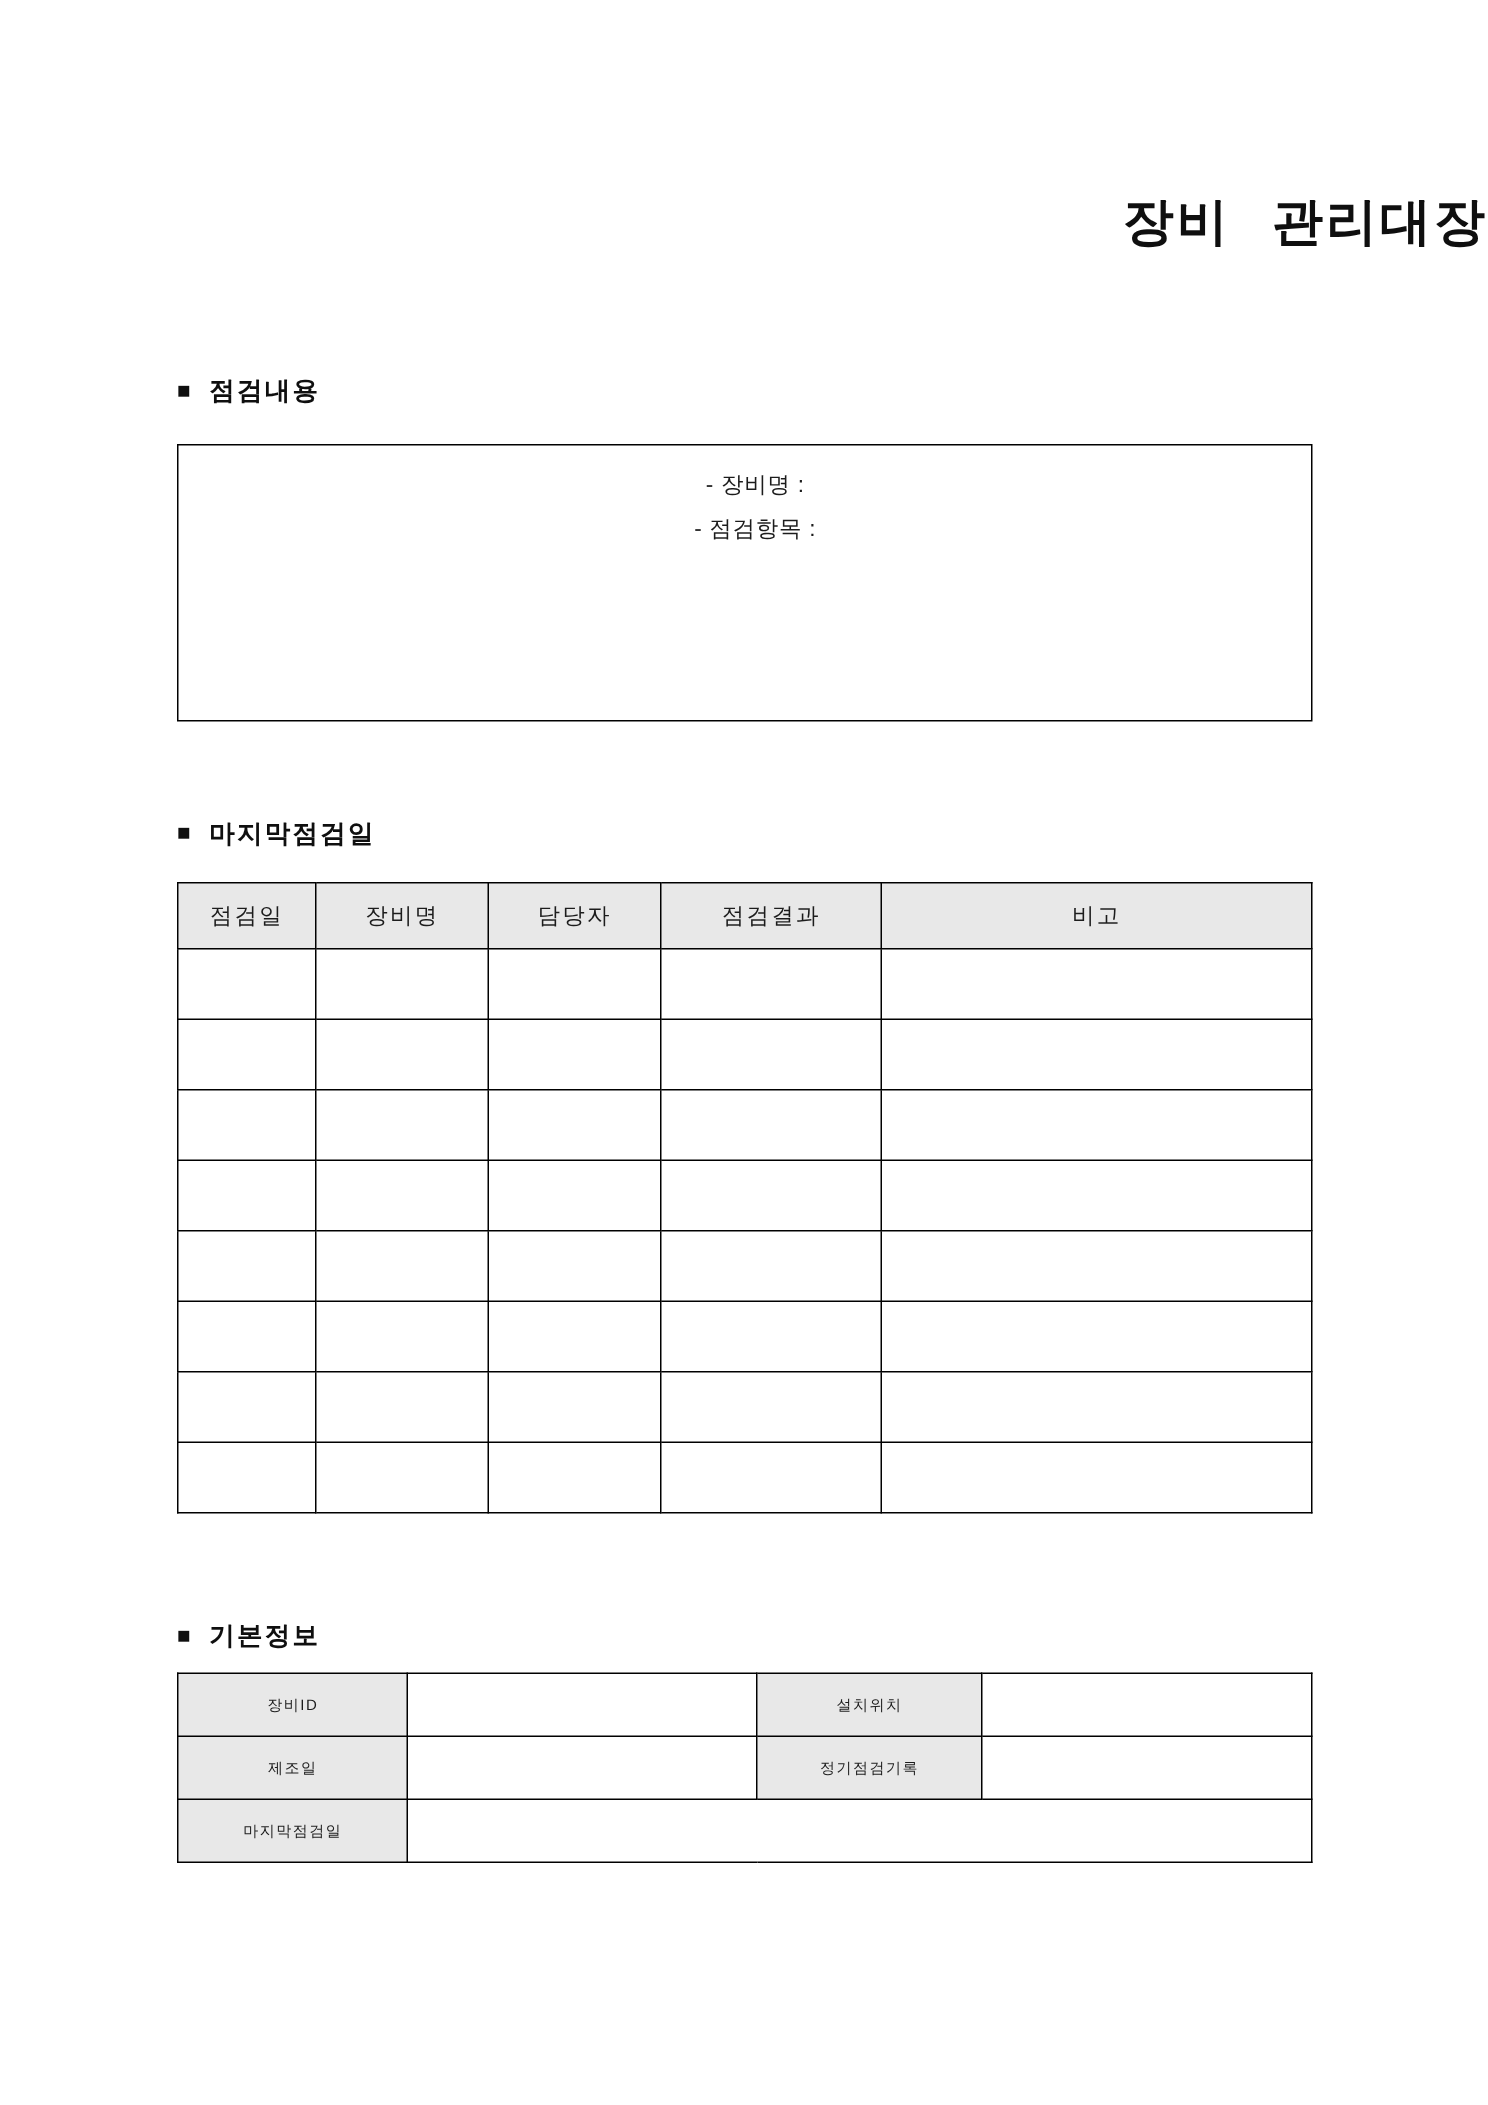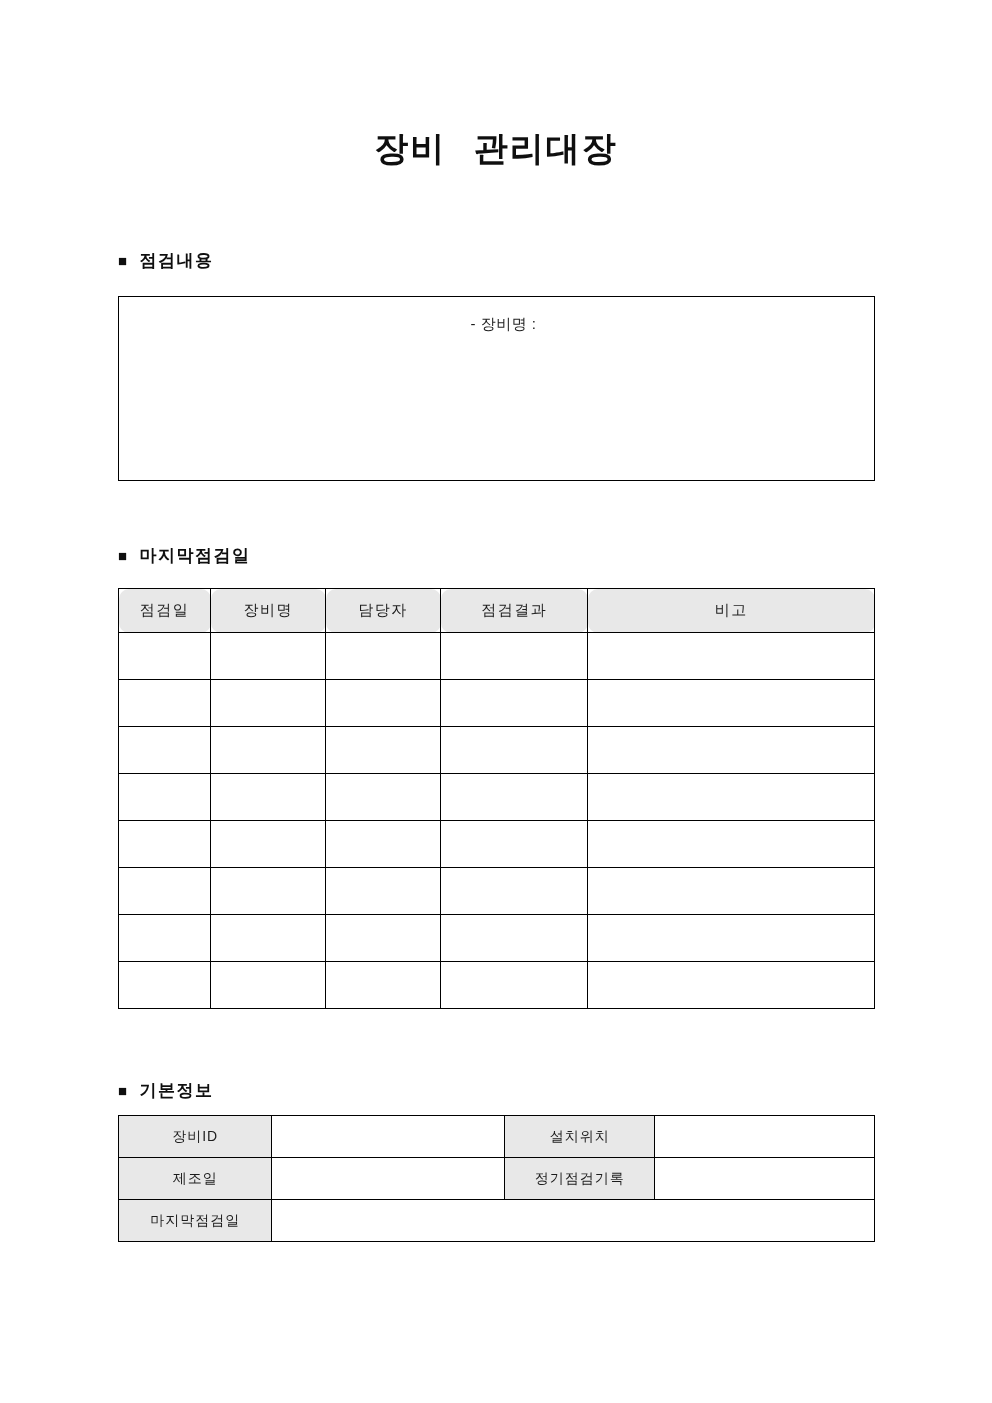--- a/index.html
+++ b/index.html
@@ -6,21 +6,21 @@
   html, body { background: #ffffff; }
   body {
     width: 992px; height: 1403px;
     position: relative;
     font-family: "Liberation Sans", "DejaVu Sans", sans-serif;
     color: #1c1c1c;
     overflow: hidden;
   }
   .doc-title {
     padding-top: 128px;
-    text-align: center;
+    text-align: right;
     font-size: 34px;
     font-weight: bold;
     letter-spacing: 2px;
     word-spacing: 16px;
     line-height: 40px;
     color: #0f0f0f;
   }
   .content { margin-left: 118px; width: 757px; }
 
   .section-heading {
@@ -63,28 +63,27 @@
 
   .log-table { margin-top: 21px; }
   .log-table th {
     height: 44px;
     background: var(--label-bg, #e8e8e8);
     font-weight: normal;
     font-size: 15px;
     letter-spacing: 1.5px;
     text-align: center;
     vertical-align: middle;
-    border-radius: 10px;
   }
   .log-table td { height: 47px; }
 
   .info-table { margin-top: 13px; }
   .info-table td {
     height: 42px;
-    font-size: 14px;
+    font-size: 10px;
     letter-spacing: 1px;
     vertical-align: middle;
   }
   .info-table td.label {
     background: var(--label-bg, #e8e8e8);
     text-align: center;
   }
 </style>
 </head>
 <body style="color: rgb(28, 28, 28); background: rgb(255, 255, 255);">
@@ -93,20 +92,21 @@
 
 <div class="content">
 
   <div class="section-heading heading-1">
     <span class="marker">■</span>
     <span>점검내용</span>
   </div>
 
   <div class="inspection-box">
     <div class="field-line">- 장비명 :</div>
+    <div class="field-line">- 점검항목 :</div>
   </div>
 
   <div class="section-heading heading-2">
     <span class="marker">■</span>
     <span>마지막점검일</span>
   </div>
 
   <table class="log-table">
     <colgroup>
       <col style="width:12.2%">

